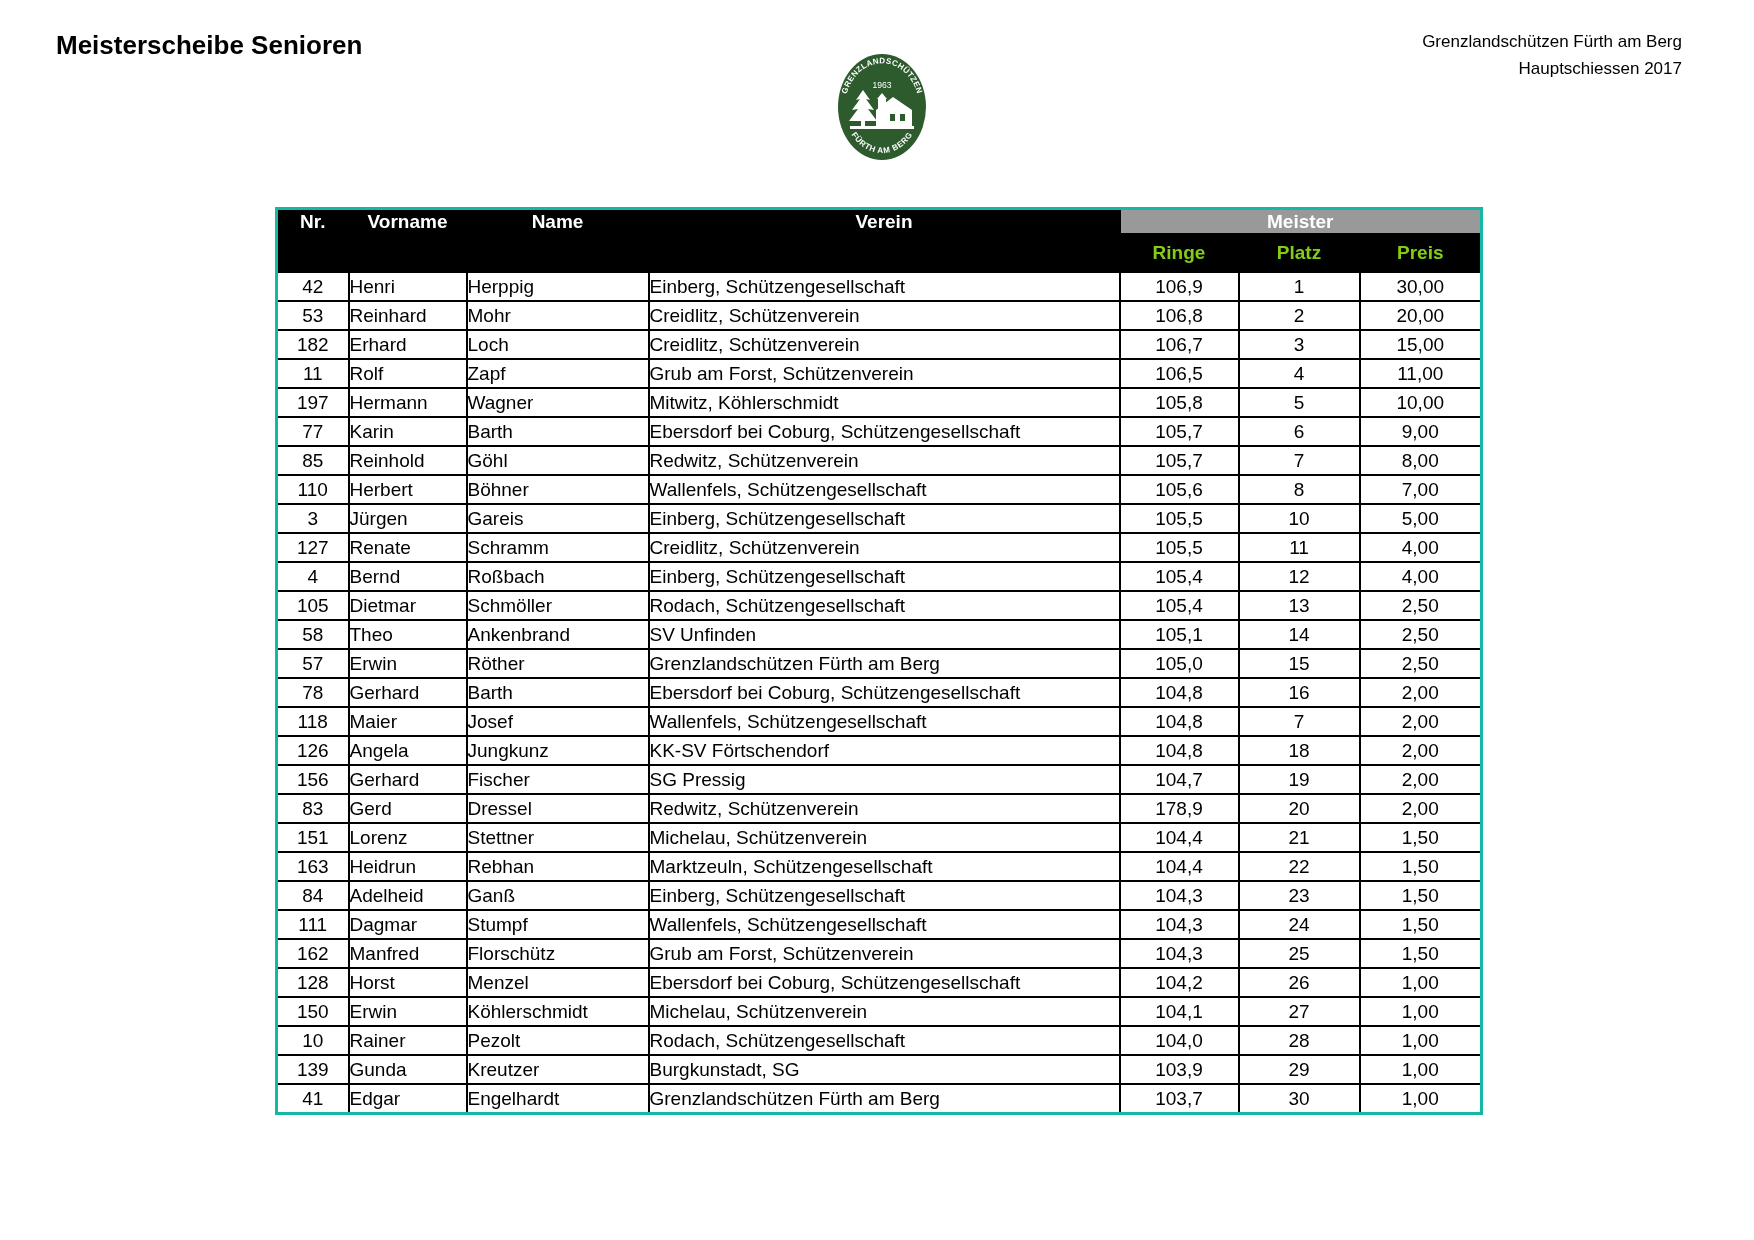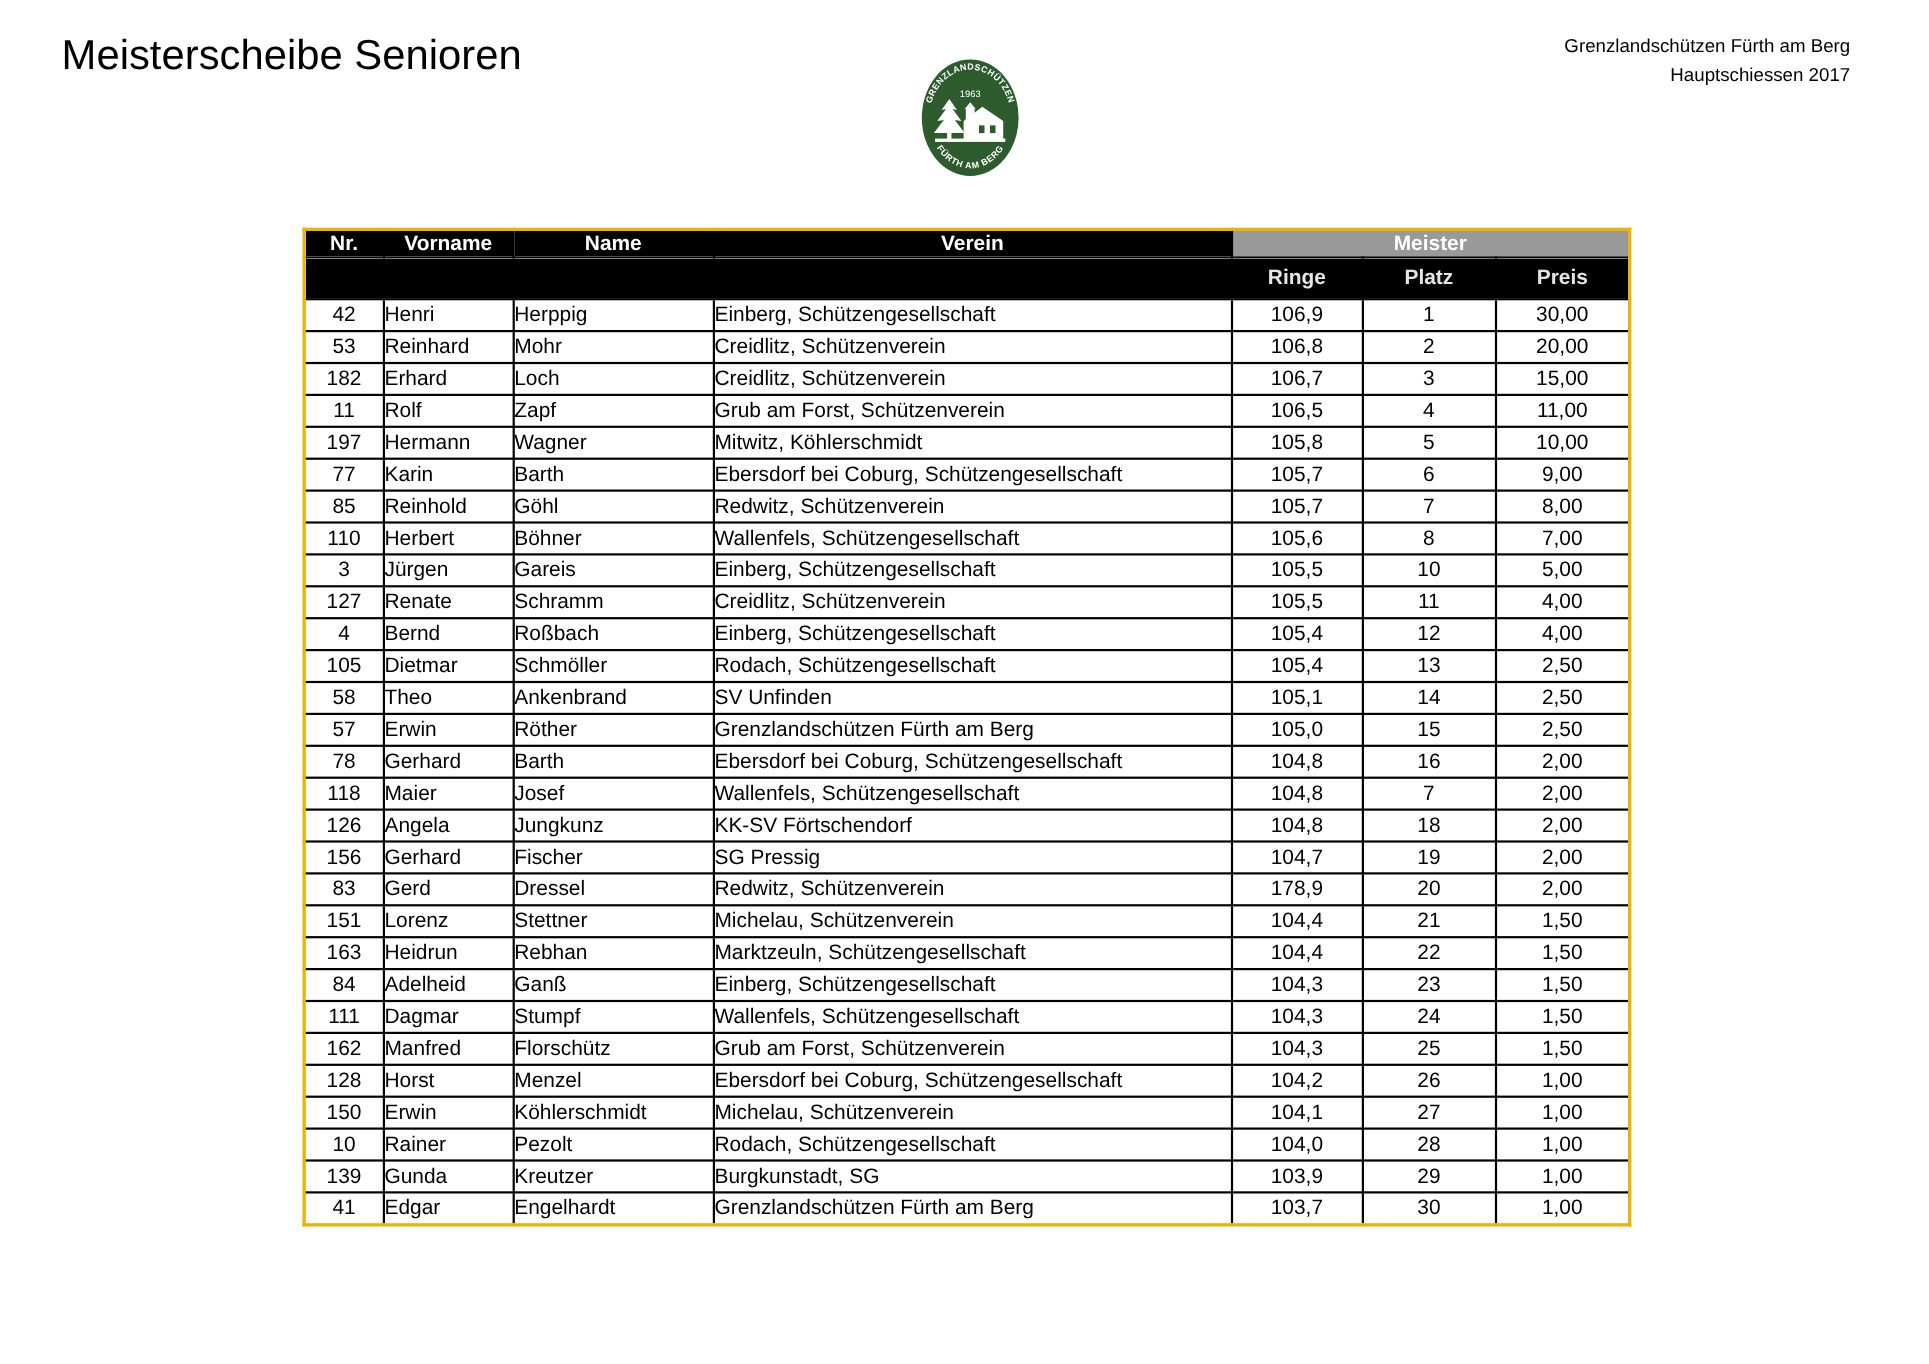--- a/index.html
+++ b/index.html
@@ -2,43 +2,43 @@
 <html style="--header-bg: #000000; --meister-bg: #999999;"><head>
 <meta charset="utf-8">
 <style>
   html,body{margin:0;padding:0;}
   body{
     width:1754px;height:1240px;background:#ffffff;position:relative;
     font-family:"Liberation Sans", sans-serif;color:#000;overflow:hidden;
   }
   .page-title{
     position:absolute;left:56px;top:30px;
-    font-size:38px;font-weight:normal;white-space:nowrap;text-align:right;
+    font-size:26px;font-weight:bold;white-space:nowrap;text-align:right;
   }
   .org-block{
     position:absolute;top:28px;right:72px;text-align:right;
     font-size:17px;line-height:27px;white-space:nowrap;
   }
   .seal{position:absolute;left:836px;top:52px;width:92px;height:110px;}
   table.results{
     position:absolute;left:275px;top:207px;
     border-collapse:collapse;table-layout:fixed;
-    border:3px solid #eab308;
+    border:3px solid #14b8a6;
   }
   table.results th, table.results td{
     border:2px solid #000;padding:0;font-size:19px;
     overflow:hidden;white-space:nowrap;vertical-align:middle;
   }
   tr.hrow1 th{
     background:var(--header-bg,#000);color:#fff;font-weight:bold;
     height:23px;text-align:center;
   }
   tr.hrow1 th.meister{background:var(--meister-bg,#999);}
   tr.hrow2 th{
-    background:var(--header-bg,#000);color:#e5e5e5;font-weight:bold;
+    background:var(--header-bg,#000);color:#84cc16;font-weight:bold;
     height:36px;text-align:center;
   }
   tbody td{height:27px;background:#fff;}
   .c{text-align:center;}
   .l{text-align:left;padding-left:8px;}
 </style>
 </head>
 <body>
 
 <div class="page-title">Meisterscheibe Senioren</div>

